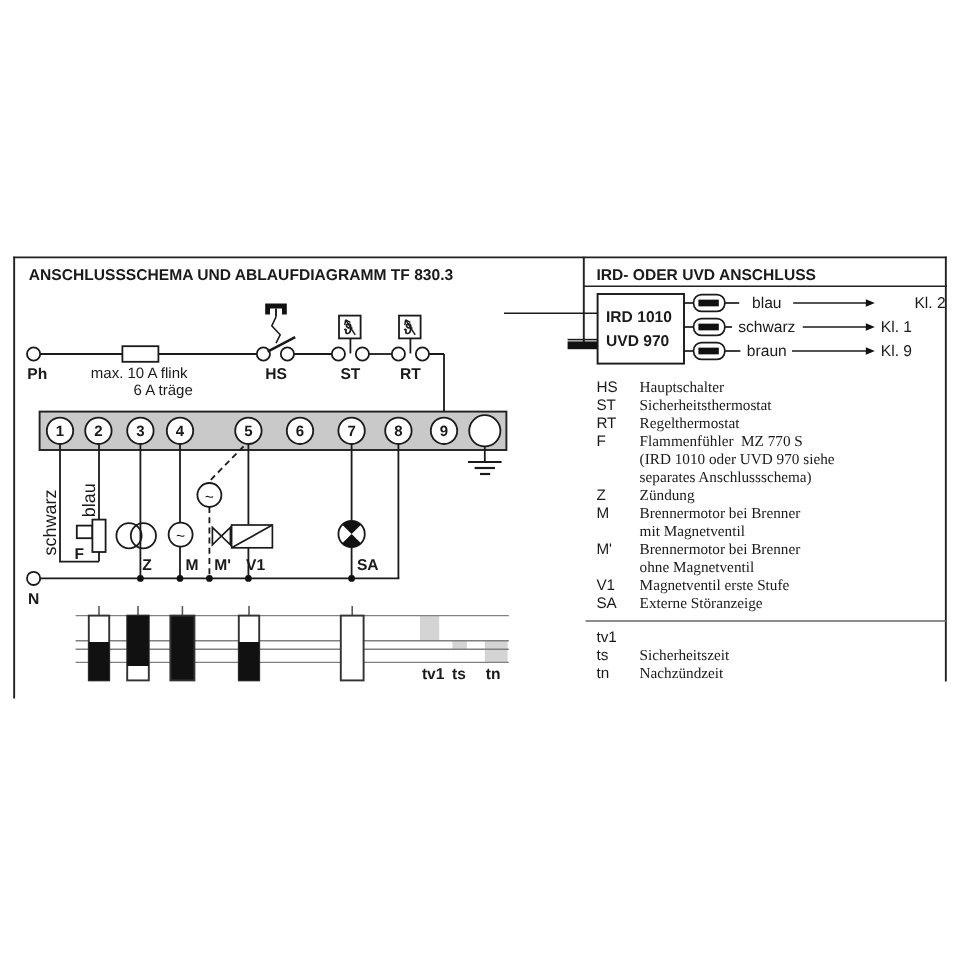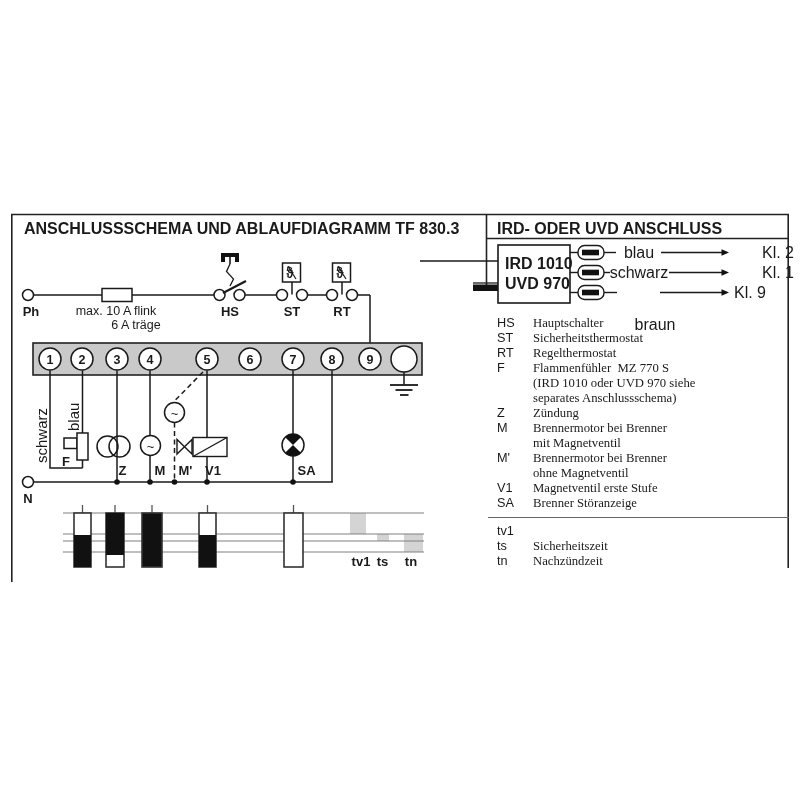--- a/index.html
+++ b/index.html
@@ -5,21 +5,21 @@
   html,body{margin:0;padding:0;background:#fff;}
   #canvas{position:relative;width:800px;height:800px;background:#ffffff;overflow:hidden;
           font-family:"Liberation Sans", sans-serif;color:#1a1a1a;}
   svg{position:absolute;left:0;top:0;}
   svg text{font-family:"Liberation Sans", sans-serif;fill:#1a1a1a;}
   .t-mid{text-anchor:middle;}
   .bold{font-weight:bold;}
   .fs13{font-size:13px;}
   .fs12{font-size:12.5px;}
   .fs15{font-size:15px;}
-  .lbl{position:absolute;font-size:16px;line-height:14px;white-space:pre;}
+  .lbl{position:absolute;font-size:13px;line-height:14px;white-space:pre;}
   .lbl.b{font-weight:bold;}
   .ctr{text-align:center;}
   .legend{position:absolute;left:497px;top:316px;width:300px;}
   .legend2{position:absolute;left:497px;top:524px;width:300px;}
   .lg-row{display:flex;height:15px;font-size:12.7px;line-height:15px;}
   .lg-abbr{width:36px;flex:none;}
   .lg-text{white-space:pre;font-family:Liberation Serif, serif;}
 </style>
 </head>
 <body>
@@ -248,24 +248,24 @@
 </svg>
 
 <div class="lbl b" style="left:24px;top:222px;">ANSCHLUSSSCHEMA UND ABLAUFDIAGRAMM TF 830.3</div>
 <div class="lbl b" style="left:497px;top:222px;">IRD- ODER UVD ANSCHLUSS</div>
 
 <div class="lbl b" style="left:505px;top:257px;text-align:right;">IRD 1010</div>
 <div class="lbl b" style="left:505px;top:277px;">UVD 970</div>
 
 <div class="lbl ctr" style="left:615px;top:246px;width:48px;">blau</div>
 <div class="lbl ctr" style="left:606px;top:266px;width:66px;">schwarz</div>
-<div class="lbl ctr" style="left:630px;top:286px;width:50px;margin-top:32px;">braun</div>
+<div class="lbl ctr" style="left:614px;top:286px;width:50px;">braun</div>
 
 <div class="lbl" style="left:762px;top:246px;">Kl. 2</div>
-<div class="lbl" style="left:762px;top:266px;">Kl. 1</div>
+<div class="lbl" style="left:734px;top:266px;">Kl. 1</div>
 <div class="lbl" style="left:734px;top:286px;">Kl. 9</div>
 
 <div class="legend">
   <div class="lg-row">
         <span class="lg-abbr">HS</span>
         <span class="lg-text">Hauptschalter</span>
       </div>
   <div class="lg-row">
         <span class="lg-abbr">ST</span>
         <span class="lg-text">Sicherheitsthermostat</span>
@@ -305,21 +305,21 @@
   <div class="lg-row">
         <span class="lg-abbr"></span>
         <span class="lg-text">ohne Magnetventil</span>
       </div>
   <div class="lg-row">
         <span class="lg-abbr">V1</span>
         <span class="lg-text">Magnetventil erste Stufe</span>
       </div>
   <div class="lg-row">
         <span class="lg-abbr">SA</span>
-        <span class="lg-text">Brenner Störanzeige</span>
+        <span class="lg-text">Externe Störanzeige</span>
       </div>
 </div>
 
 <div class="legend2">
   <div class="lg-row">
         <span class="lg-abbr">tv1</span>
       </div>
   <div class="lg-row">
         <span class="lg-abbr">ts</span>
         <span class="lg-text">Sicherheitszeit</span>

